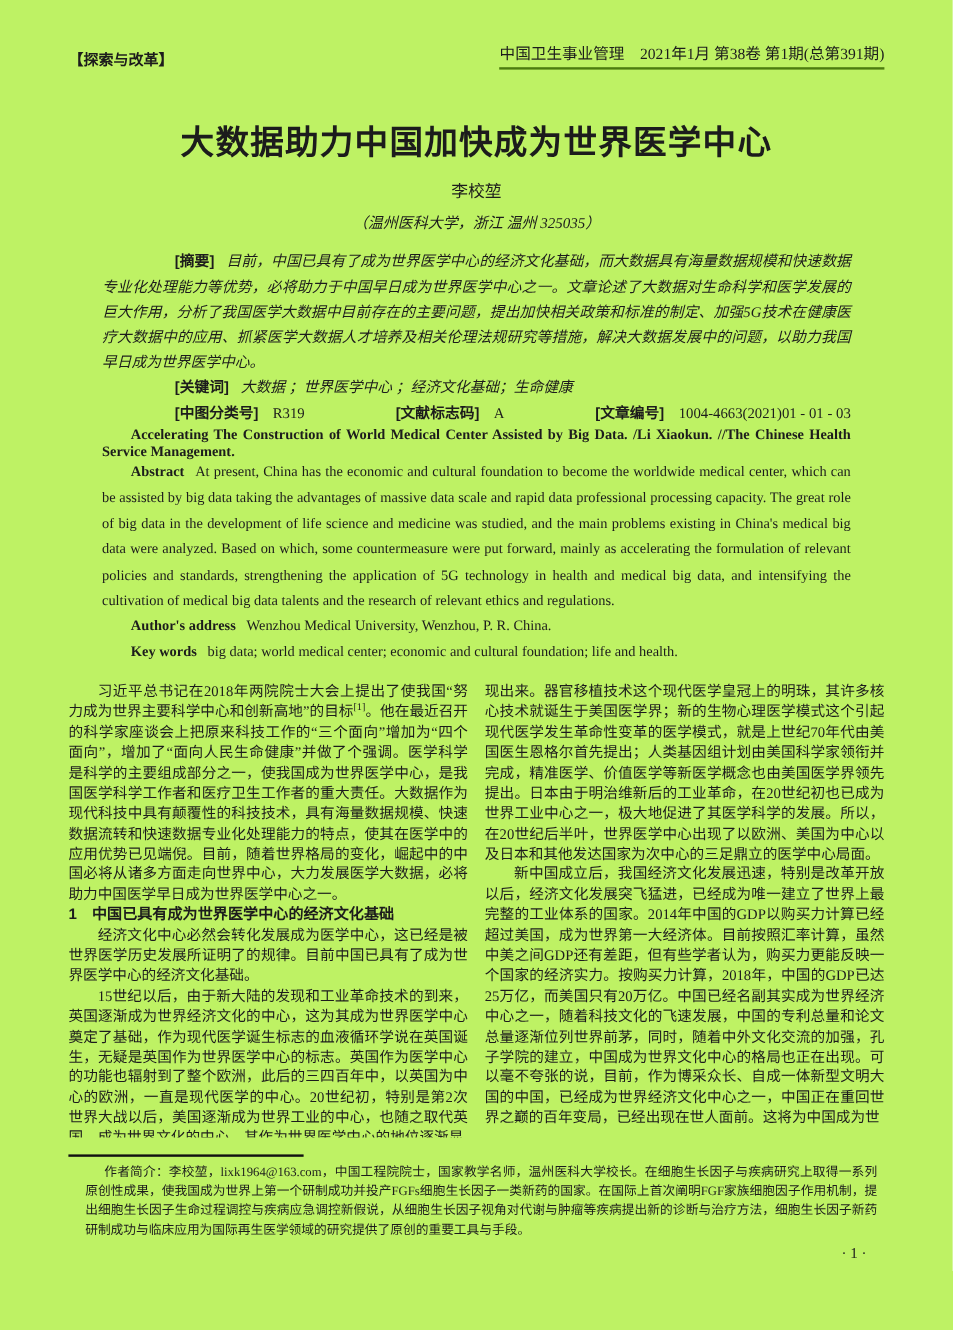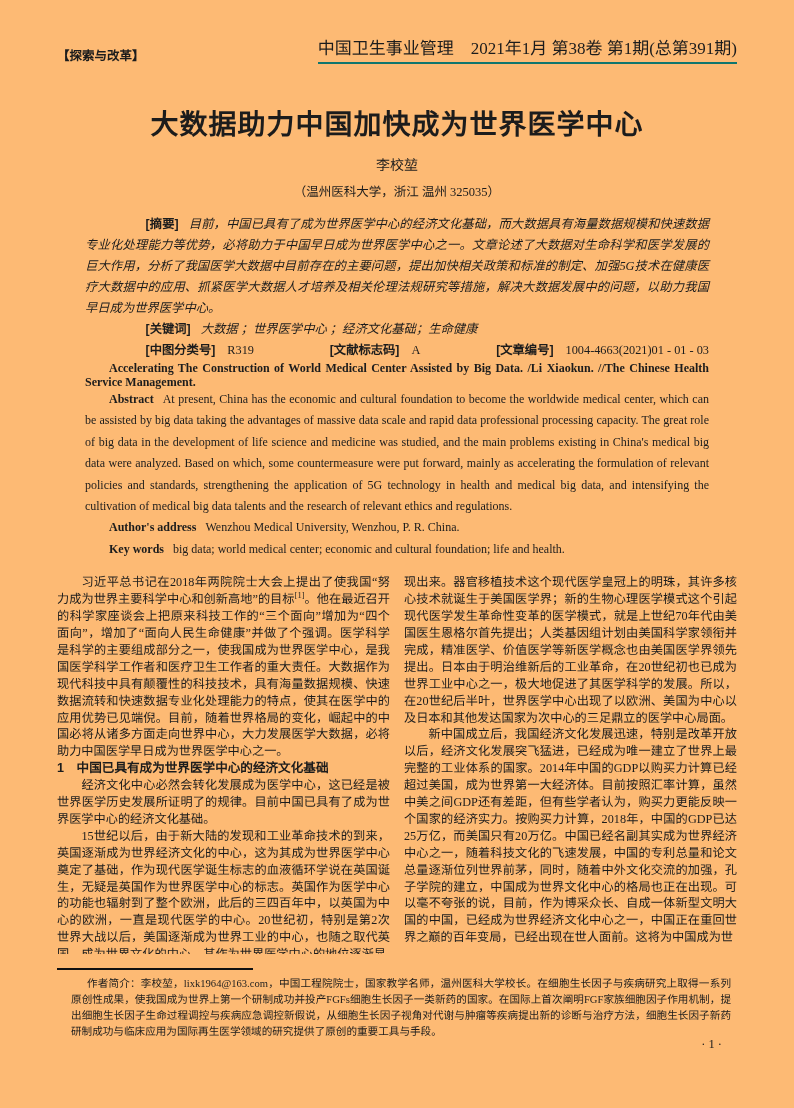--- a/index.html
+++ b/index.html
@@ -1,33 +1,33 @@
 <!DOCTYPE html>
 <html lang="zh-CN"><head>
 <meta charset="utf-8">
 <style>
   html,body { margin:0; padding:0; background:#ffffff; }
   .page {
     position:relative;
     width:794px; height:1108px;
     box-sizing:border-box;
     padding:34px 57px 0 57px;
-    background:#fdba74;
+    background:#bef264;
     color:#1c1c1c;
     font-family:"Liberation Serif", serif;
     overflow:hidden;
   }
   
   .header { display:flex; justify-content:space-between; align-items:flex-end; }
   .section-tag { font-family:"Liberation Sans", sans-serif; font-weight:bold; font-size:12.5px; }
-  .journal-line { font-size:17px; border-bottom:2px solid #0f766e; padding-bottom:3px; }
+  .journal-line { font-size:13px; border-bottom:2px solid #4d7c0f; padding-bottom:3px; }
   
   .title { margin:38px 0 0 0; text-align:center; font-size:28px; font-weight:bold; letter-spacing:1px; }
   .author { margin-top:12px; text-align:center; font-size:14px; font-family:"Liberation Sans", sans-serif; }
-  .affiliation { margin-top:7px; text-align:center; font-size:12.5px; }
+  .affiliation { margin-top:7px; text-align:center; font-size:12.5px; font-style:italic; }
   
   .meta { margin:14px 28px 0 28px; text-align:justify; }
   .meta p { margin:0; }
   .cn { font-size:12.3px; line-height:21px; font-style:italic; text-indent:2em; }
   .label-cn { font-family:"Liberation Sans", sans-serif; font-weight:bold; font-style:normal; margin-right:10px;padding-left:36px; }
   .class-line { font-size:12.3px; line-height:21px; display:flex; justify-content:space-between; padding-left:2em; }
   .class-item .label-cn { margin-right:12px; }
   .en-citation { font-size:12px; line-height:14px; font-weight:bold; text-indent:2em; }
   .en-line { font-size:12px; line-height:21.4px; text-indent:2em; }
   .en-label { font-weight:bold; margin-right:9px; }

